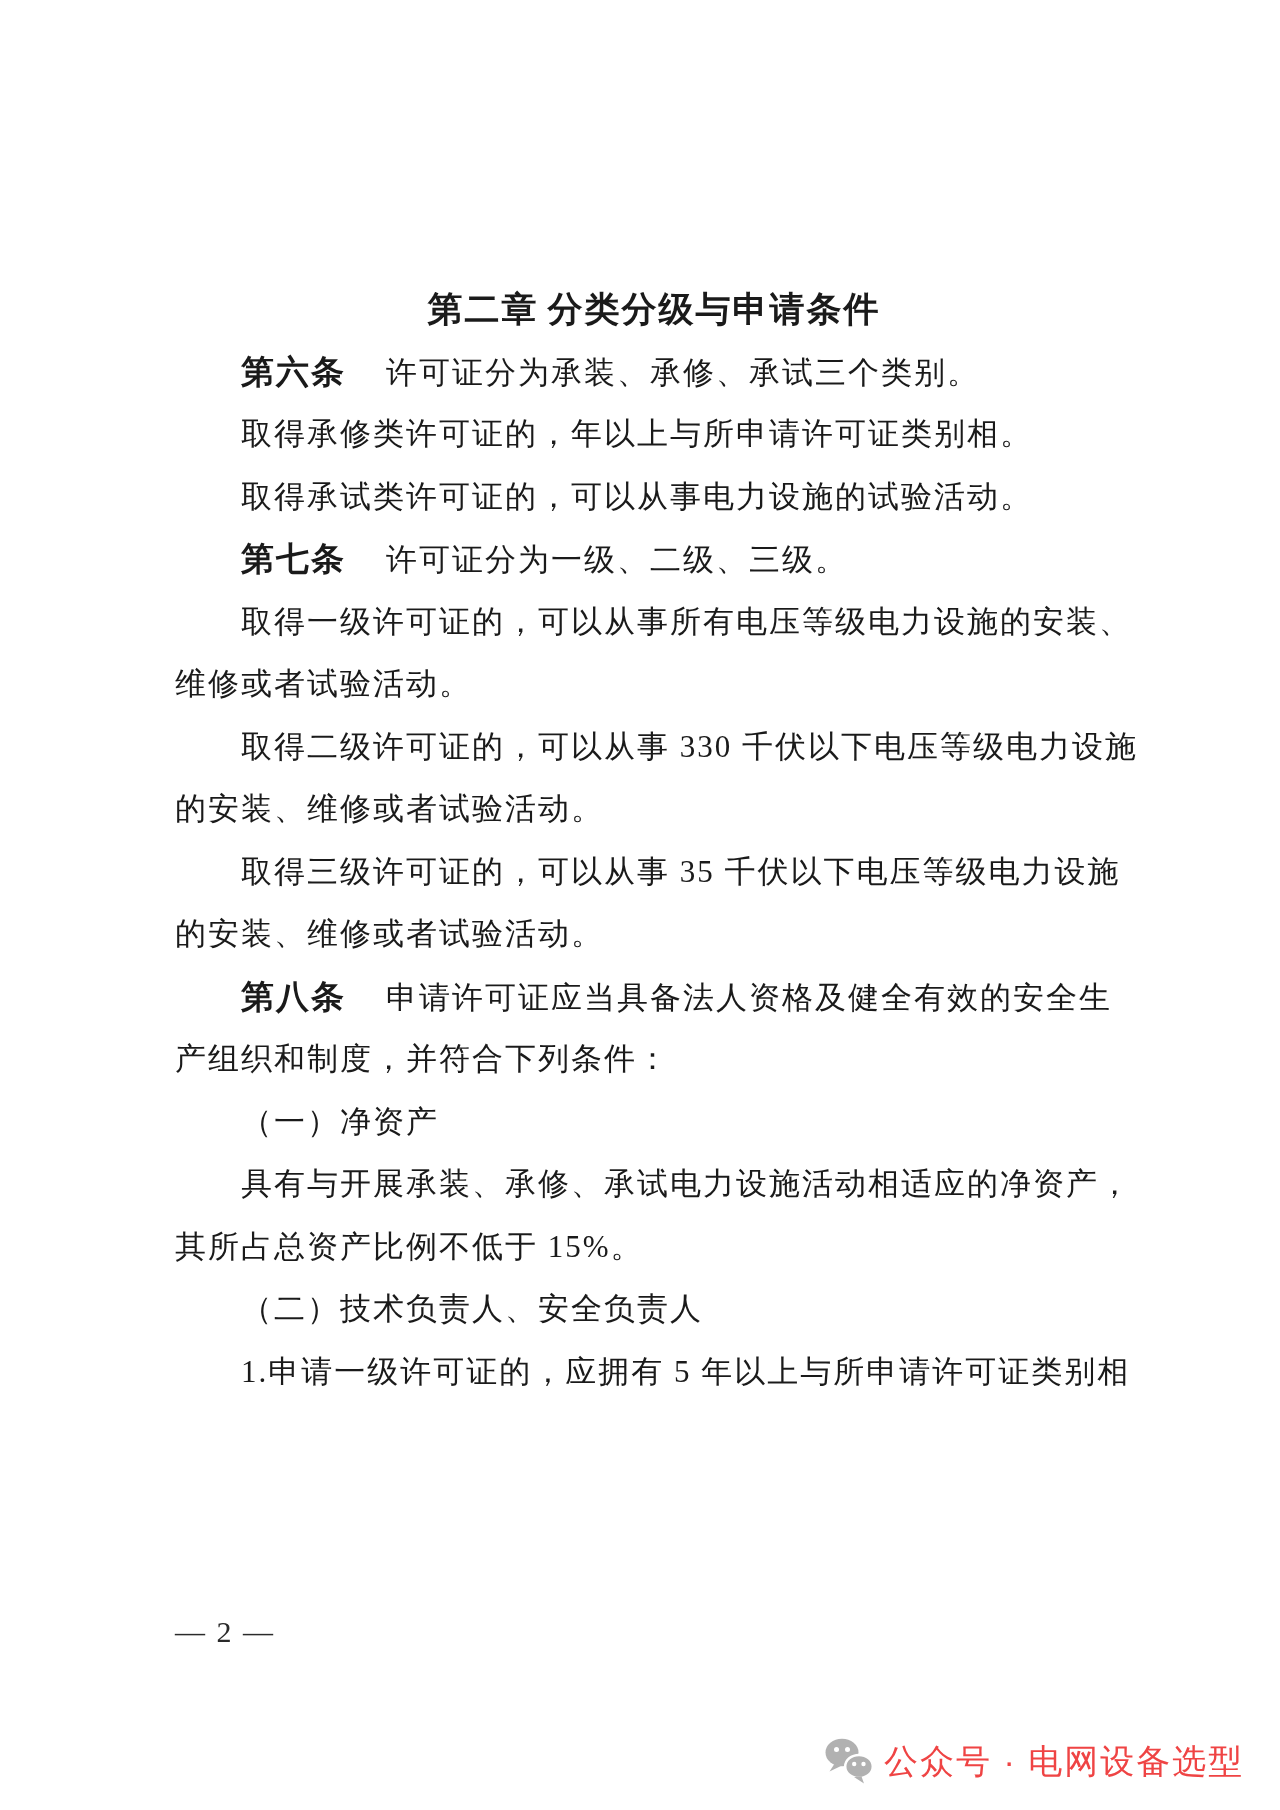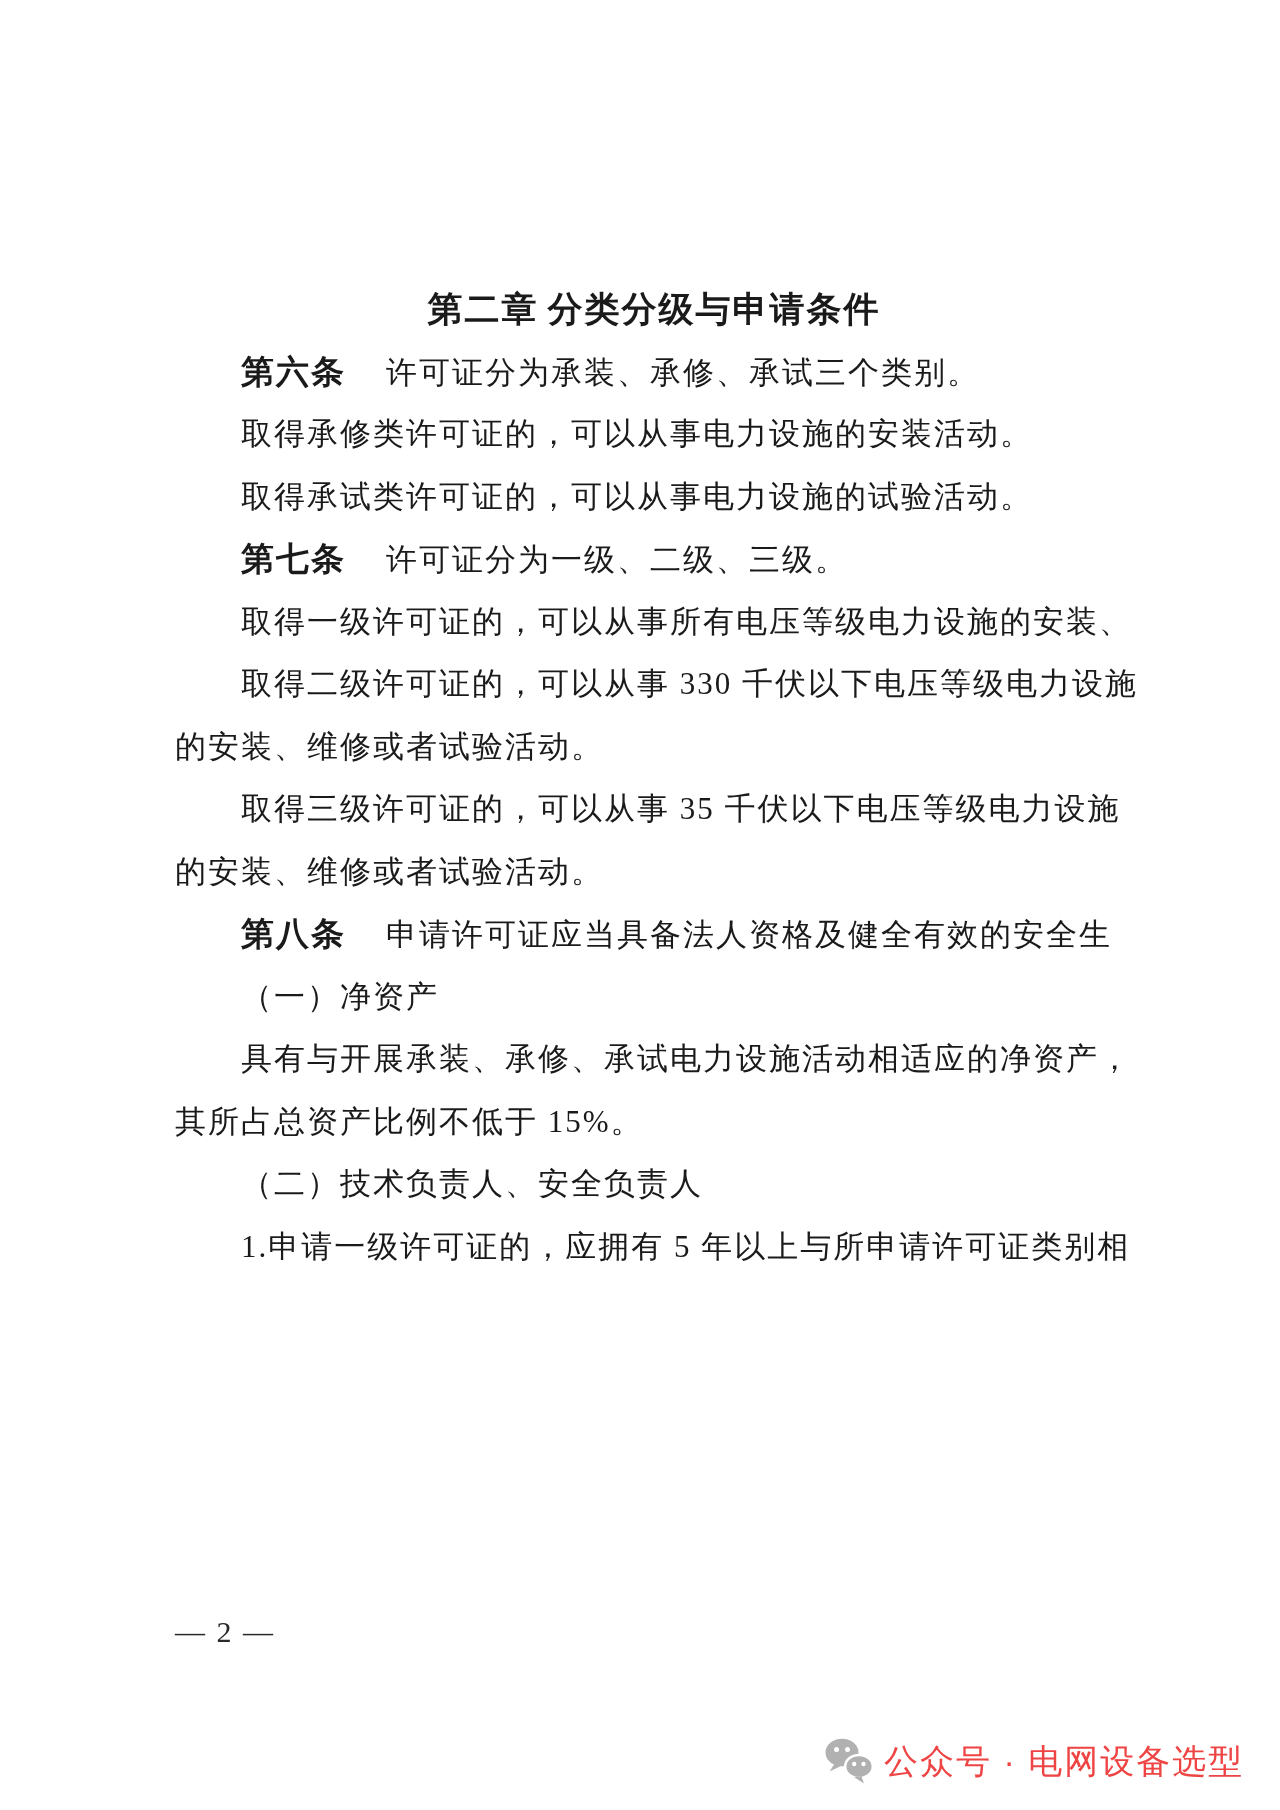--- a/index.html
+++ b/index.html
@@ -77,29 +77,31 @@
 <body>
 
 <div class="page">
 
   <div class="content">
     <div class="doc-title">
       <span class="title-lead">第二章</span><span>分类分级与申请条件</span>
     </div>
     <div>
         <div class="line indent"><span class="lead">第六条</span><span>许可证分为承装、承修、承试三个类别。</span></div>
-        <div class="line indent"><span>取得承修类许可证的，可以从事电力设施的安装活动。</span></div>
+        <div class="line indent"><span>取得承修类许可证的，年以上与所申请许可证类别相。</span></div>
         <div class="line indent"><span>取得承试类许可证的，可以从事电力设施的试验活动。</span></div>
         <div class="line indent"><span class="lead">第七条</span><span>许可证分为一级、二级、三级。</span></div>
         <div class="line indent"><span>取得一级许可证的，可以从事所有电压等级电力设施的安装、</span></div>
+        <div class="line"><span>维修或者试验活动。</span></div>
         <div class="line indent"><span>取得二级许可证的，可以从事 330 千伏以下电压等级电力设施</span></div>
         <div class="line"><span>的安装、维修或者试验活动。</span></div>
         <div class="line indent"><span>取得三级许可证的，可以从事 35 千伏以下电压等级电力设施</span></div>
         <div class="line"><span>的安装、维修或者试验活动。</span></div>
         <div class="line indent"><span class="lead">第八条</span><span>申请许可证应当具备法人资格及健全有效的安全生</span></div>
+        <div class="line"><span>产组织和制度，并符合下列条件：</span></div>
         <div class="line indent"><span>（一）净资产</span></div>
         <div class="line indent"><span>具有与开展承装、承修、承试电力设施活动相适应的净资产，</span></div>
         <div class="line"><span>其所占总资产比例不低于 15%。</span></div>
         <div class="line indent"><span>（二）技术负责人、安全负责人</span></div>
         <div class="line indent"><span>1.申请一级许可证的，应拥有 5 年以上与所申请许可证类别相</span></div>
       </div>
   </div>
 
   <div class="page-number">— 2 —</div>
 

